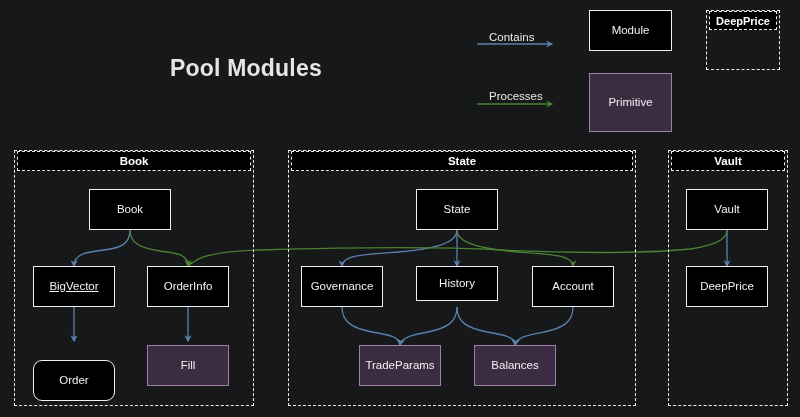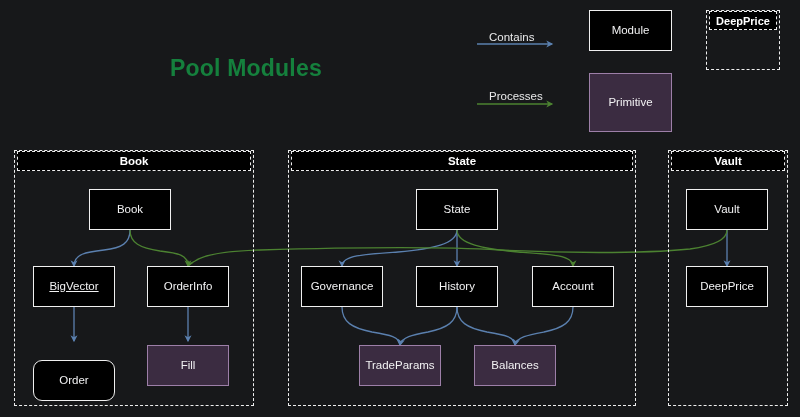--- a/index.html
+++ b/index.html
@@ -11,21 +11,21 @@
     position:relative;
   }
   #canvas{position:absolute;left:0;top:0;width:800px;height:417px;}
 
   .edge-layer{position:absolute;left:0;top:0;width:800px;height:417px;pointer-events:none;}
 
   
   .title{
     position:absolute;
     left:170px;top:55px;
-    font-size:23px;font-weight:bold;color:#15803d;
+    font-size:23px;font-weight:bold;color:#e5e5e5;
     letter-spacing:0.2px;
     white-space:nowrap;
   }
 
   
   .legend-label{
     position:absolute;
     font-size:11.5px;color:#e9e9ea;
     white-space:nowrap;
   }
@@ -161,21 +161,21 @@
   <div class="node module" style="left:33px;top:266px;width:82px;height:41px;text-decoration:underline;">BigVector</div>
   <div class="node module" style="left:147px;top:266px;width:82px;height:41px;">OrderInfo</div>
   <div class="node module" style="left:33px;top:360px;width:82px;height:41px;border-radius:9px;">Order</div>
   <div class="node primitive" style="left:147px;top:345px;width:82px;height:41px;">Fill</div>
 
   <div class="section-body" style="left:288px;top:150px;width:348px;height:256px;"></div>
   <div class="section-head" style="left:291px;top:151px;width:342px;height:20px;">State</div>
 
   <div class="node module" style="left:416px;top:189px;width:82px;height:41px;">State</div>
   <div class="node module" style="left:301px;top:266px;width:82px;height:41px;">Governance</div>
-  <div class="node module" style="left:416px;top:266px;width:82px;height:41px;">History</div>
+  <div class="node module" style="left:416px;top:266px;width:82px;height:35px;">History</div>
   <div class="node module" style="left:532px;top:266px;width:82px;height:41px;">Account</div>
   <div class="node primitive" style="left:359px;top:345px;width:82px;height:41px;">TradeParams</div>
   <div class="node primitive" style="left:474px;top:345px;width:82px;height:41px;">Balances</div>
 
   <div class="section-body" style="left:668px;top:150px;width:120px;height:256px;"></div>
   <div class="section-head" style="left:671px;top:151px;width:114px;height:20px;">Vault</div>
 
   <div class="node module" style="left:686px;top:189px;width:82px;height:41px;">Vault</div>
   <div class="node module" style="left:686px;top:266px;width:82px;height:41px;">DeepPrice</div>
 

